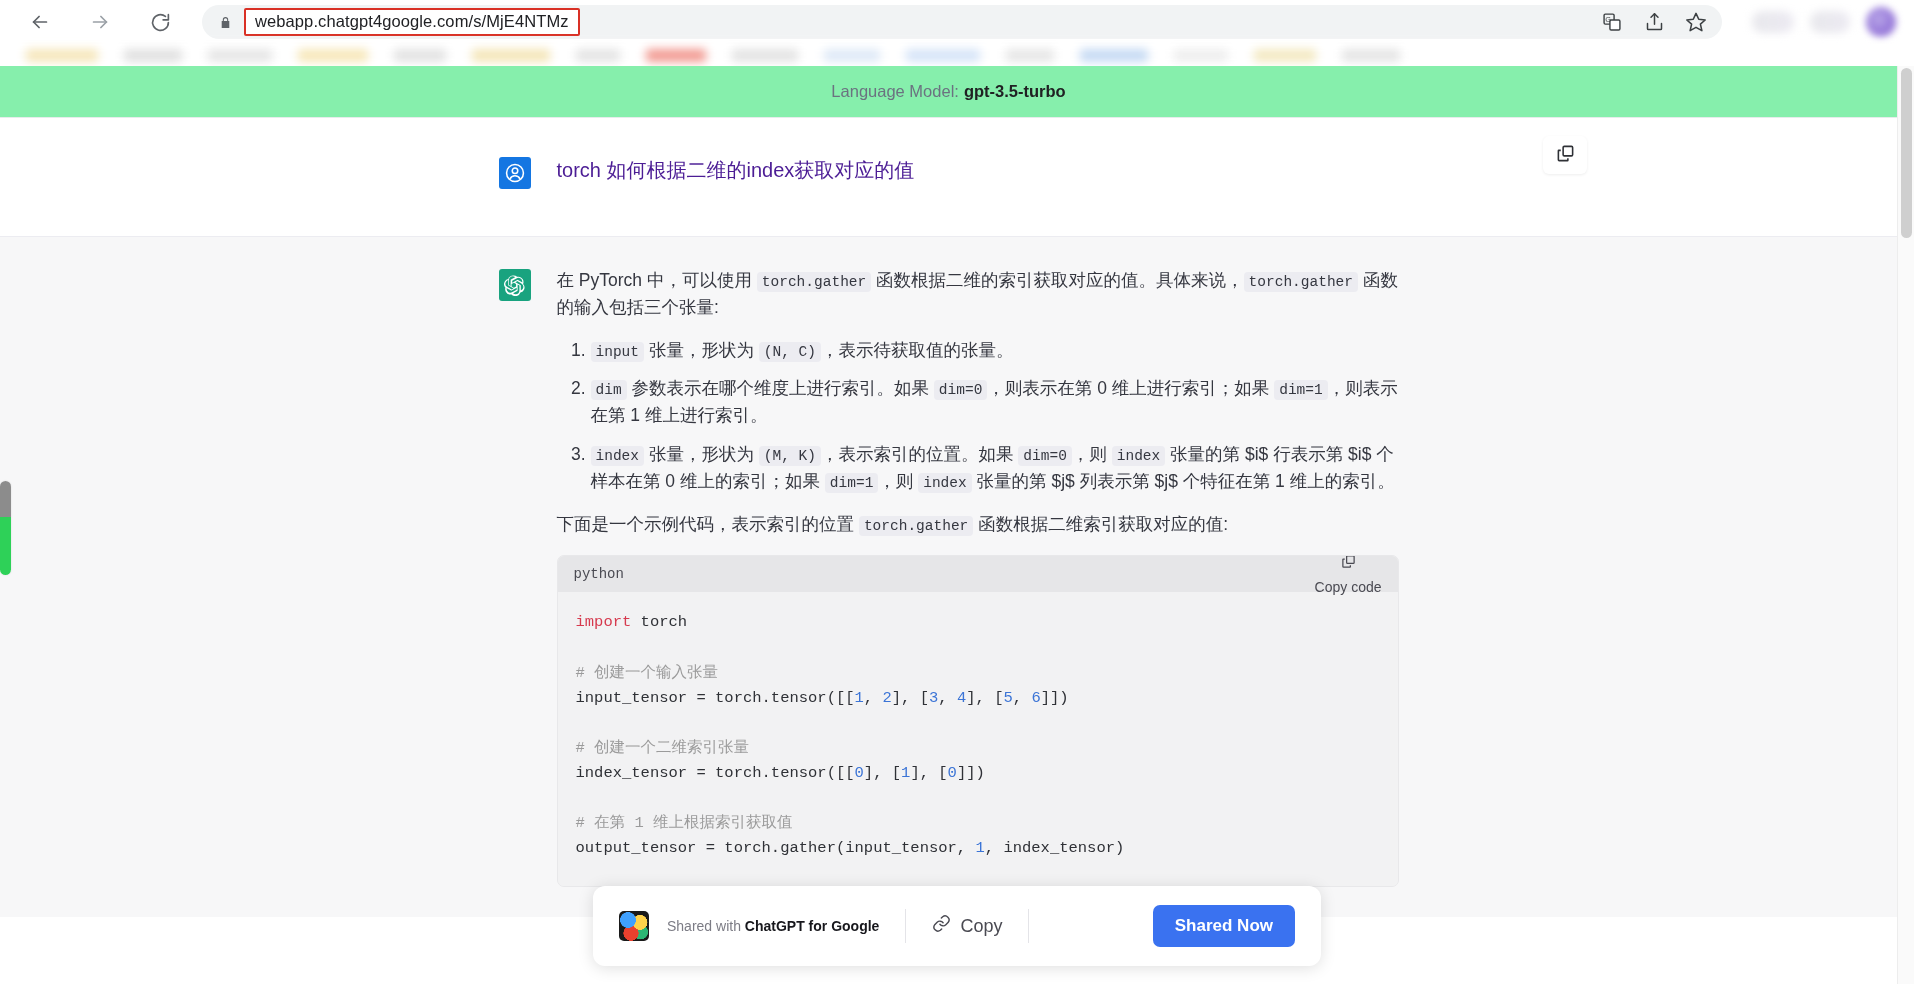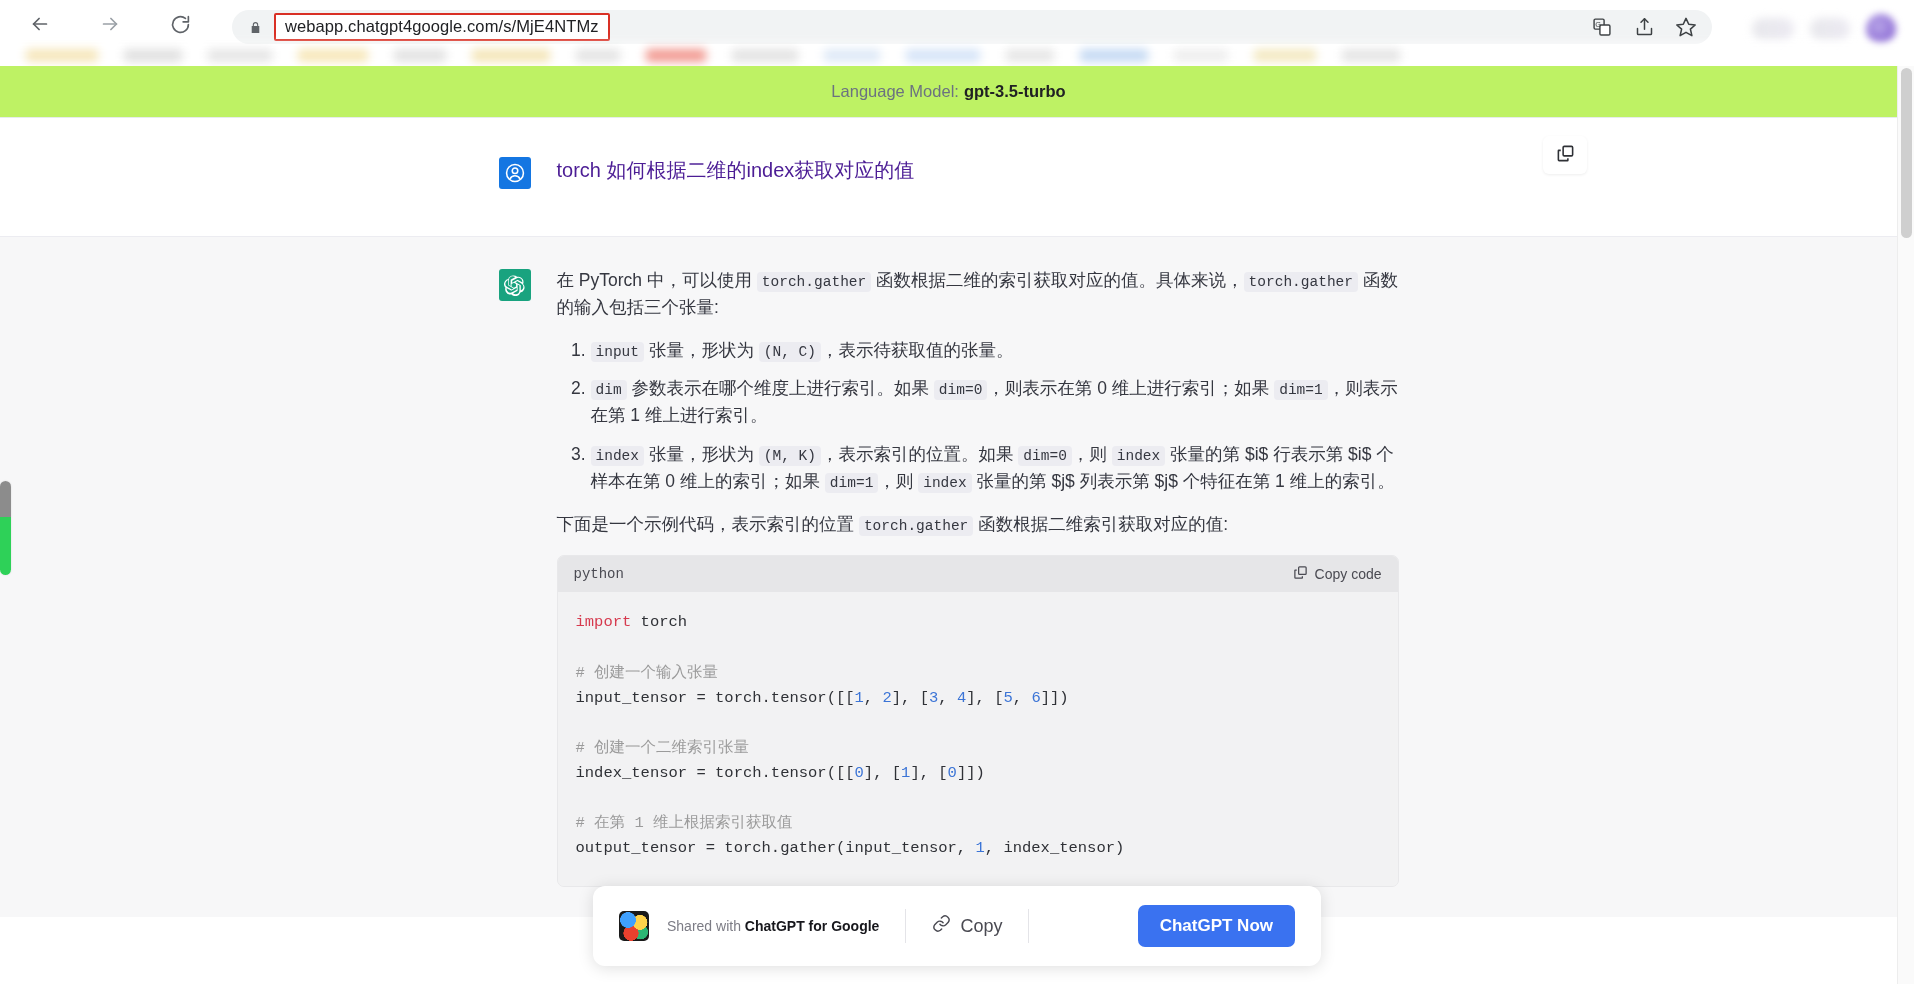--- a/index.html
+++ b/index.html
@@ -12,24 +12,24 @@
 
   
   .browser-chrome {
     position: relative;
     width: 100%;
     height: 66px;
     background: #ffffff;
   }
   .toolbar-row {
     display: flex;
-    align-items: flex-end;
+    align-items: center;
     height: 44px;
     padding: 0 14px;
-    gap: 16px;
+    gap: 6px;
   }
   .nav-btn {
     width: 40px; height: 40px;
     display: flex; align-items: center; justify-content: center;
     border-radius: 50%;
     color: #5f6368;
     flex: 0 0 auto;
   }
   .nav-btn svg { display: block; }
   .nav-back { margin-left: 6px; }
@@ -156,21 +156,21 @@
     z-index: 35;
     box-shadow: 0 0 2px rgba(0,0,0,.12);
   }
   .left-pill .top-part { height: 38%; background: #8c8c8c; }
   .left-pill .bot-part { height: 62%; background: #2ed158; }
 
   
   .model-banner {
     width: calc(100% - 17px);
     height: 52px;
-    background: #bef264;
+    background: #86efac;
     display: flex;
     align-items: center;
     justify-content: center;
     border-bottom: 1px solid #e6eceb;
   }
   .model-banner .label { font-size: 16.5px; color: #6b7280; }
   .model-banner .value { font-size: 16.5px; color: #202123; font-weight: bold; margin-left: 5px; }
 
   
   .msg-row {
@@ -260,20 +260,21 @@
     font-size: 14px;
     color: #4a4a52;
     font-family: "Liberation Mono","DejaVu Sans Mono", monospace;
   }
   .code-copy {
     margin-left: auto;
     display: flex; align-items: center; gap: 7px;
     font-size: 14px;
     color: #4a4a52;
     font-family: "Liberation Sans", sans-serif;
+    flex-direction: column;
   }
   .code-body {
     padding: 18px 18px 24px 18px;
     font-family: "Liberation Mono", "DejaVu Sans Mono", monospace;
     font-size: 15.5px;
     line-height: 1.62;
     color: #2f3136;
     background: #f2f2f3;
     white-space: pre;
     overflow: hidden;
@@ -520,19 +521,19 @@
     <div class="share-copy">
       <span>
         <svg width="19" height="19" viewBox="0 0 24 24" fill="none" stroke="currentColor" stroke-width="1.8" stroke-linecap="round">
             <path d="M10 13a5 5 0 0 0 7.5.5l3-3a5 5 0 0 0-7-7l-1.7 1.7"></path>
             <path d="M14 11a5 5 0 0 0-7.5-.5l-3 3a5 5 0 0 0 7 7l1.7-1.7"></path>
           </svg>
       </span>
       <span>Copy</span>
     </div>
     <div class="share-div"></div>
-    <button class="install-btn">ChatGPT Now</button>
+    <button class="install-btn">Shared Now</button>
   </div>
 
   <div class="page-scroll-track">
     <div class="page-scroll-thumb"></div>
   </div>
 </div>
 
 </body></html>

